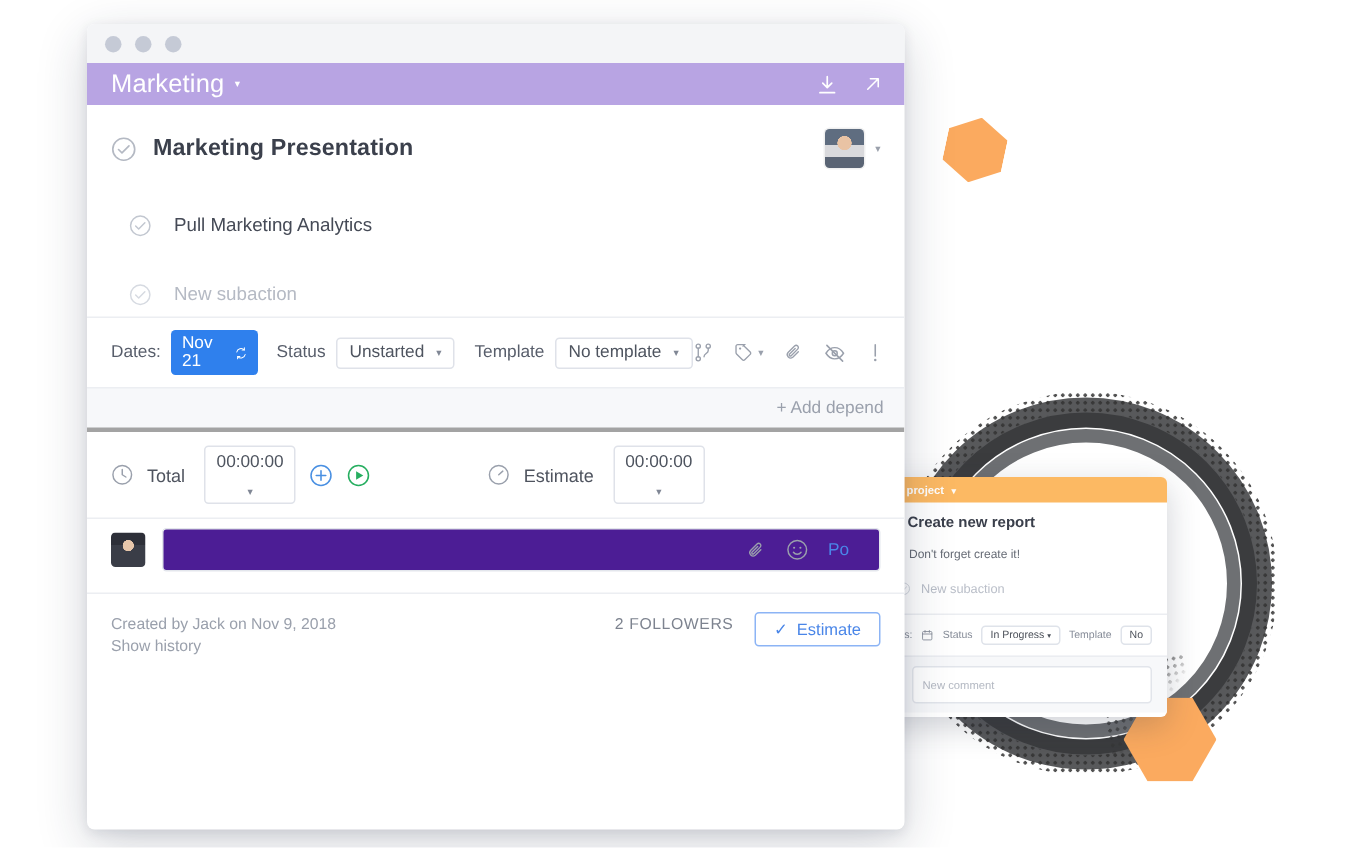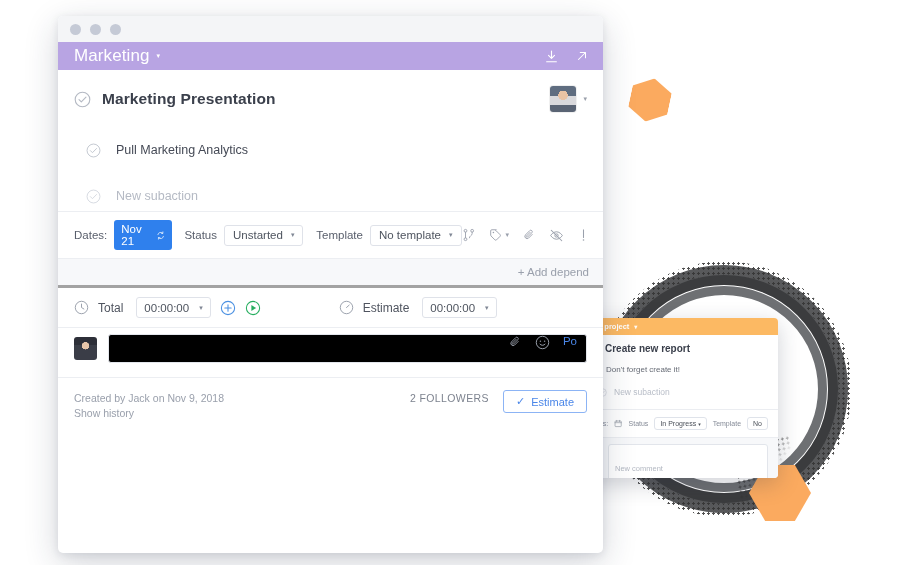--- a/index.html
+++ b/index.html
@@ -134,21 +134,21 @@
     background: #f7f8fa;
     border-top: 1px solid #ebedf1;
   }
   .bg-comment-input {
     flex: 1;
     border: 1px solid #e2e5eb;
     border-radius: 3px;
     background: #fff;
     height: 15px;
     line-height: 15px;
-    padding: 16px 6px;
+    padding: 4px 6px;
     font-size: 7.5px;
     color: #b3b8c2;
   }
   .bg-footer {
     padding: 5px 10px;
     font-size: 6.5px;
     color: #a8aeb9;
   }
   .bg-avatar {
     width: 14px; height: 14px; border-radius: 2px;
@@ -294,20 +294,21 @@
   .time-box {
     border: 1px solid #dfe2e9;
     border-radius: 3px;
     padding: 3.5px 7px;
     font-size: 11.5px;
     color: #4e545f;
     display: inline-flex;
     align-items: center;
     gap: 10px;
     background:#fff;
+    flex-direction:column;
   }
   .time-row .mid { width: 78px; }
   .circle-btn { margin-left: 9px; display:flex; }
 
   .comment {
     display: flex;
     padding: 12px 16px 4px 16px;
   }
   .c-avatar {
     width: 23px; height: 23px; border-radius: 3px; flex: 0 0 auto;
@@ -327,24 +328,25 @@
     display: flex;
     align-items: center;
     padding: 6px 16px 12px 16px;
   }
   .ci-box {
     flex: 1;
     border: 1px solid #e3e6ec;
     border-radius: 3px;
     height: 27px;
     display: flex;
-    padding: 0 9px;
+    align-items: center;
+    padding: 0 20px;
     gap: 13px;
     justify-content: flex-end;
-    background: #000000;
+    background: #4c1d95;
   }
   .post-lbl { font-size: 11.5px; color: #4a86e8; }
 
   .divider2 { border-top: 1px solid #eceef2; margin-top: 2px; }
 
   .footer {
     padding: 12px 16px 0 16px;
     display: flex;
     align-items: flex-start;
   }

